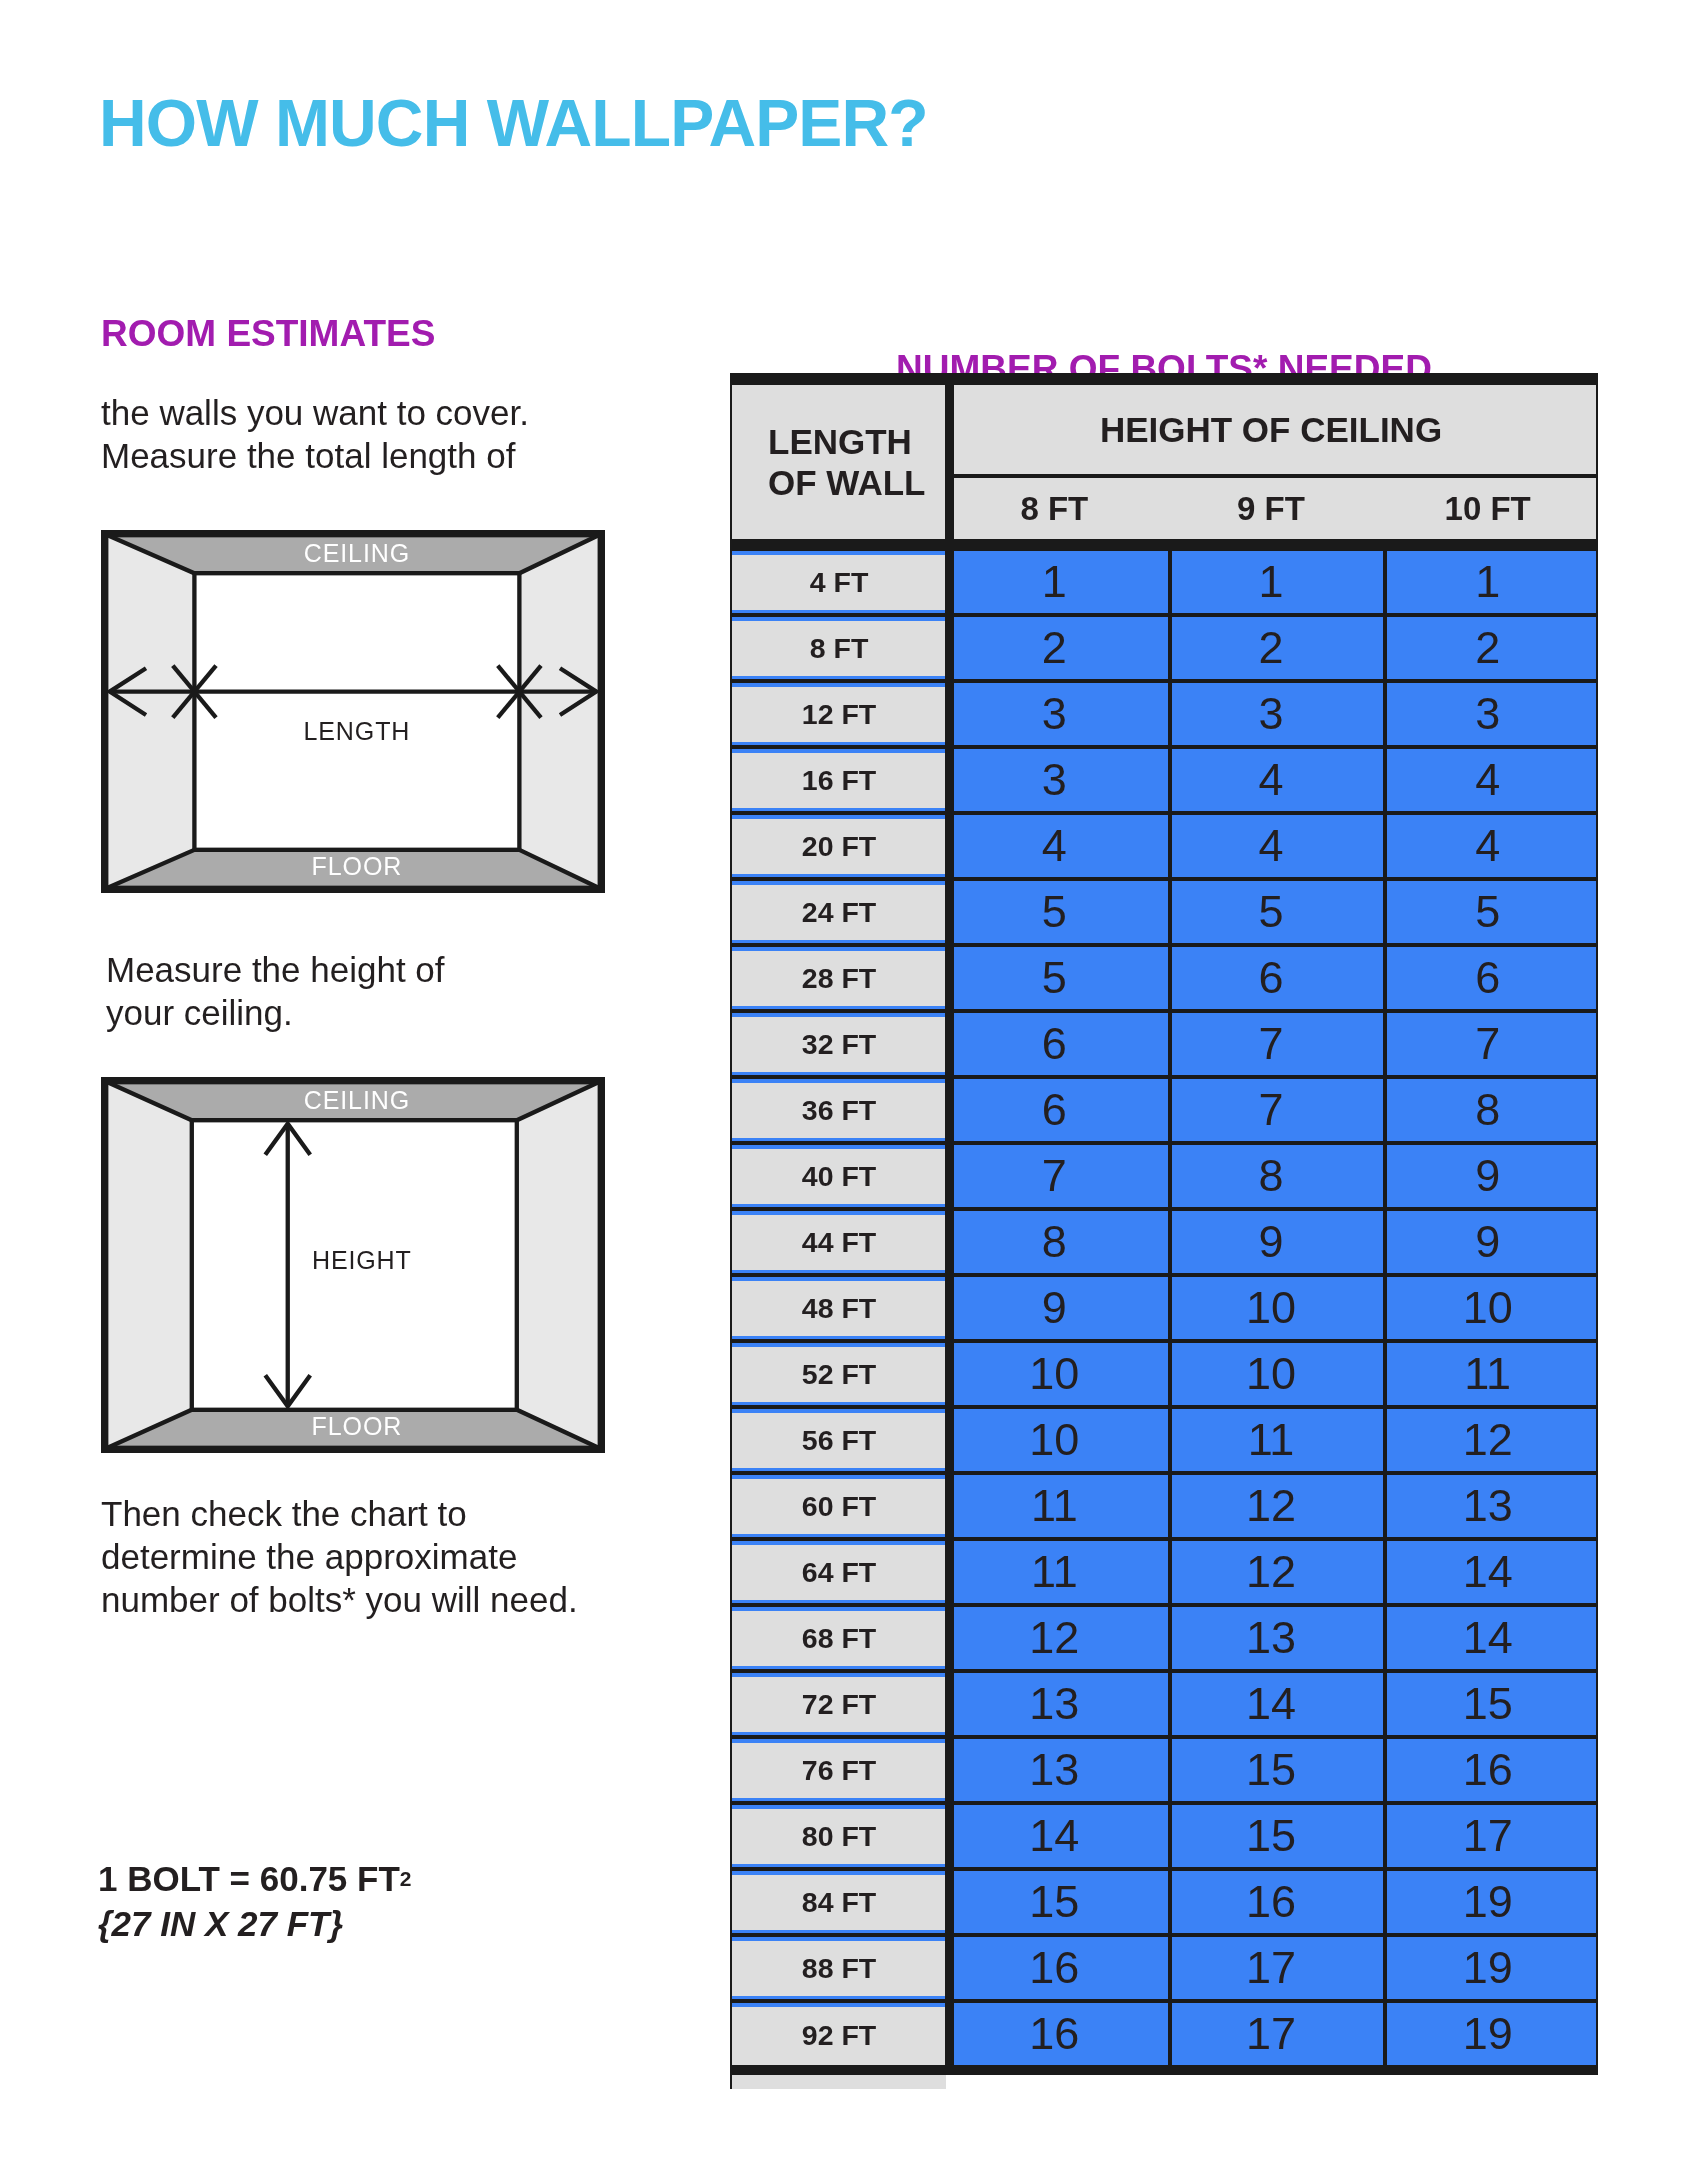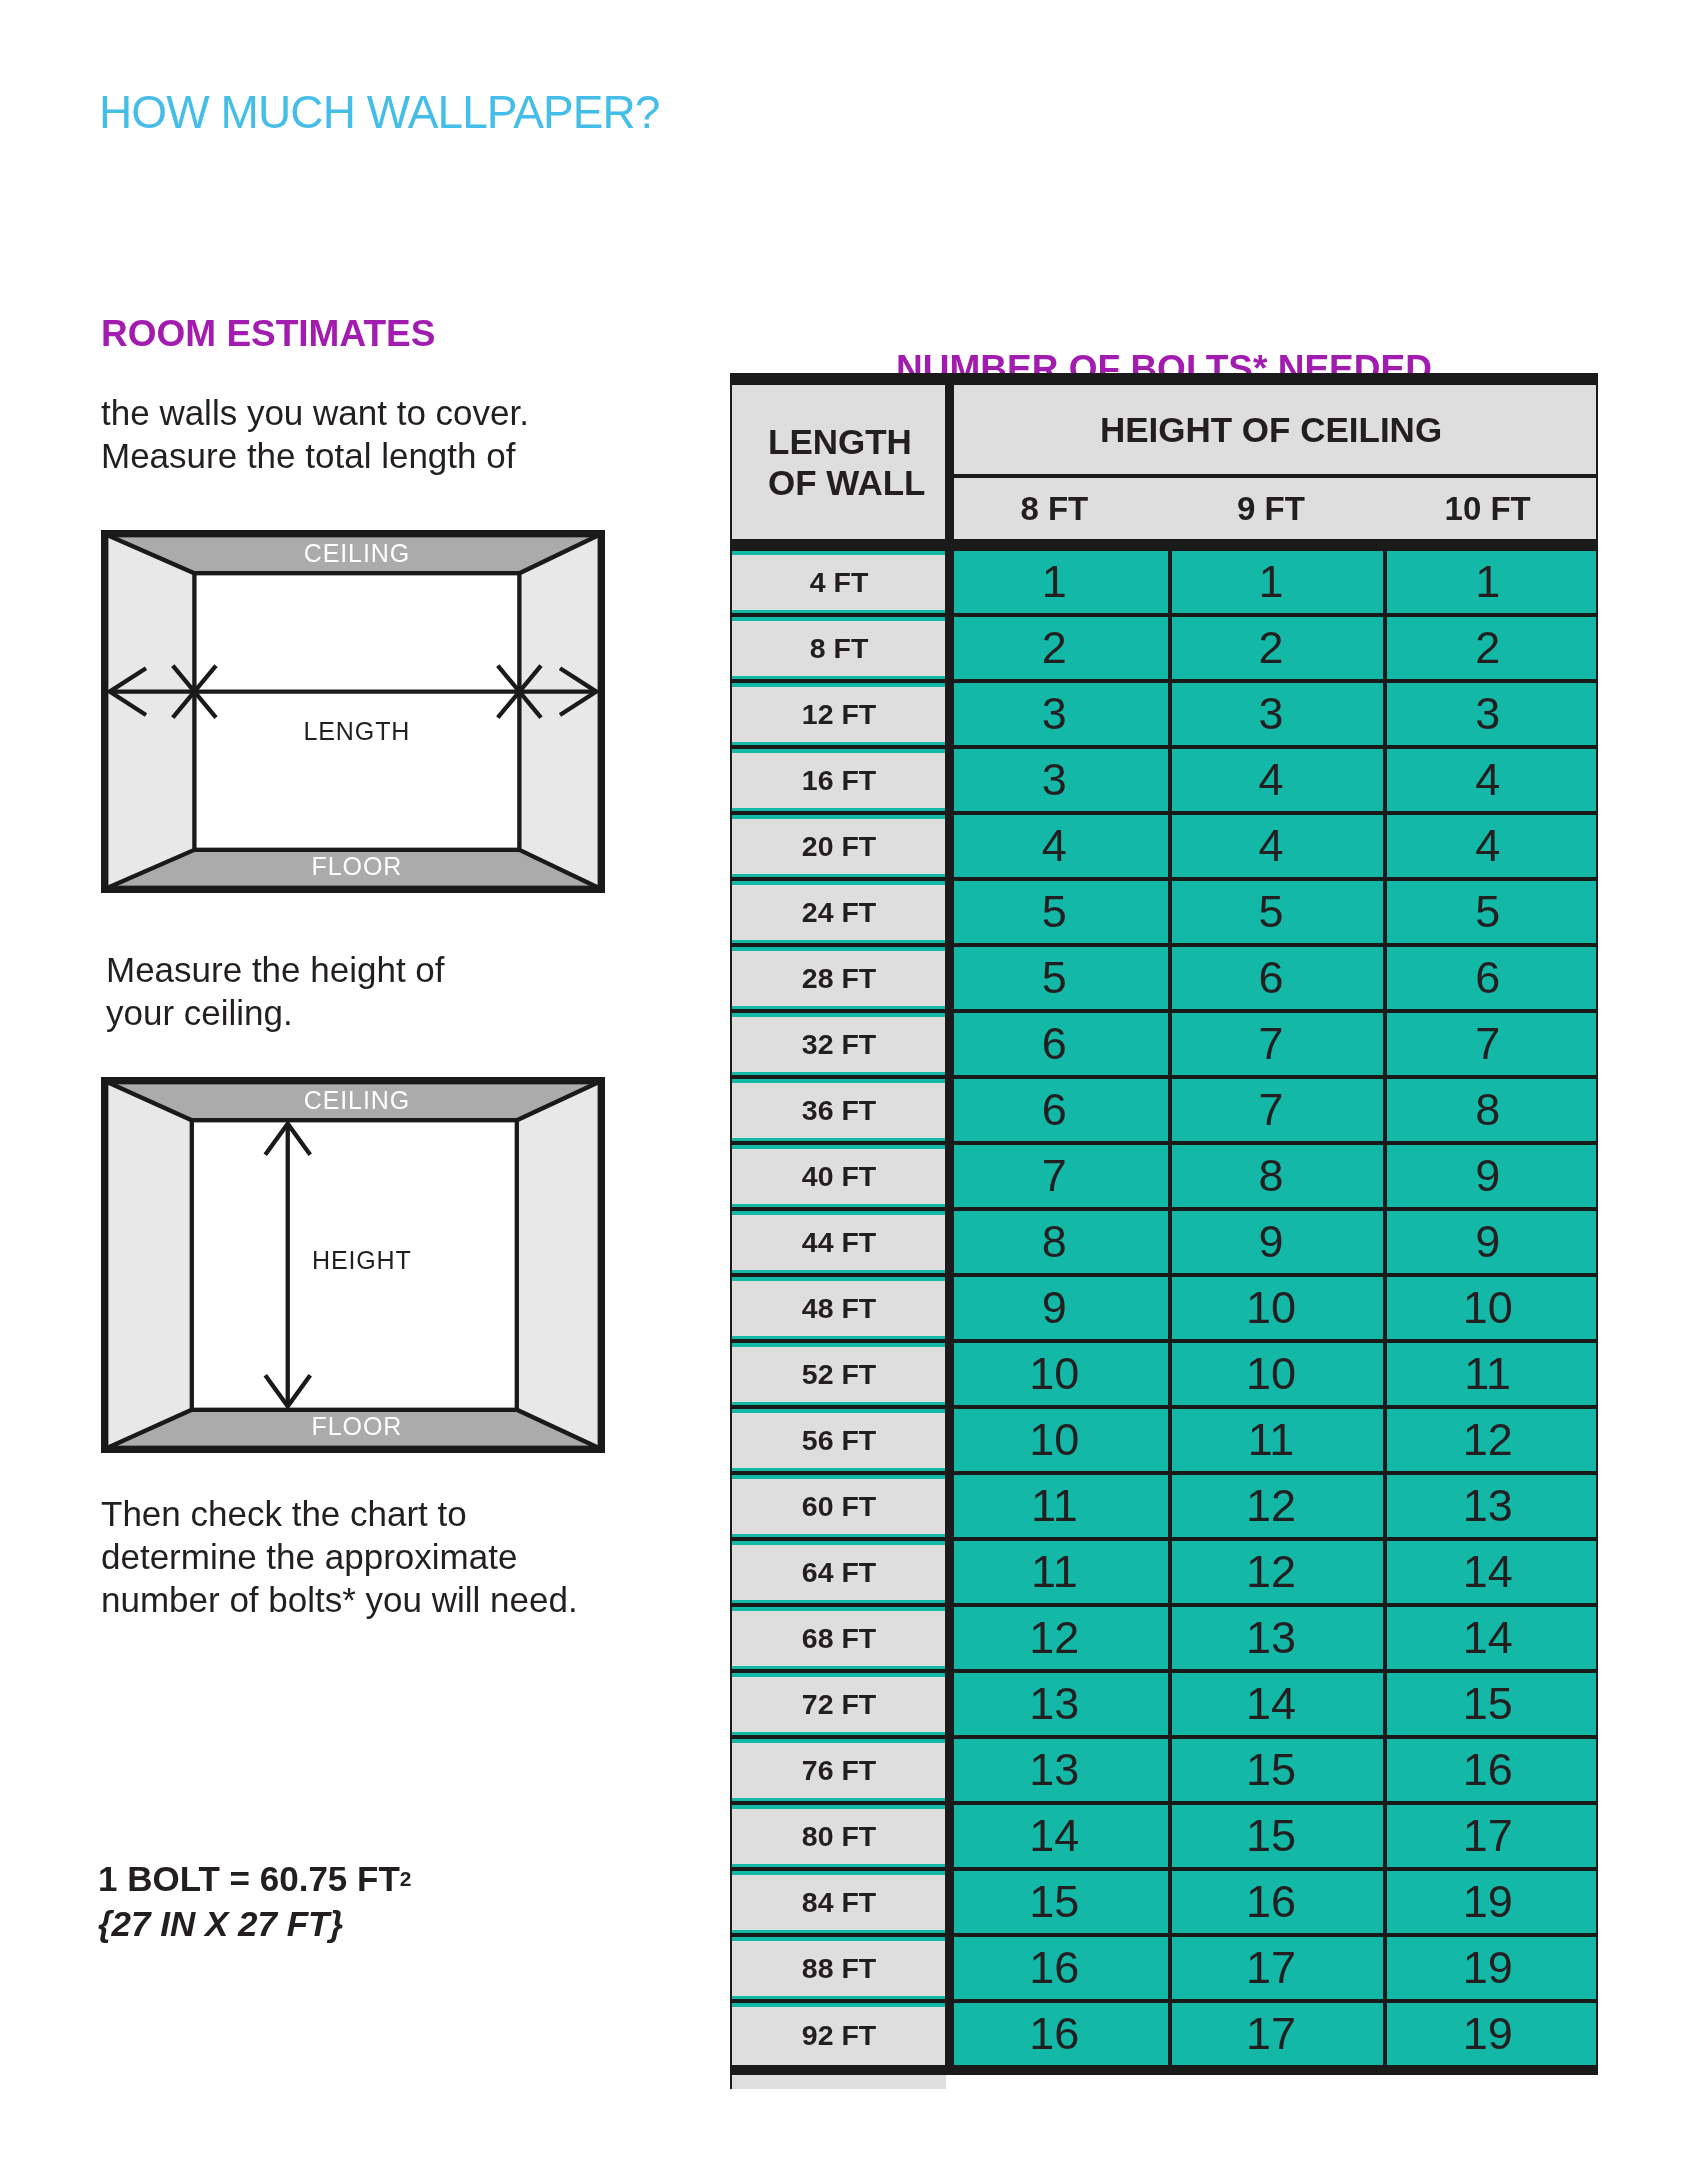--- a/index.html
+++ b/index.html
@@ -1,21 +1,21 @@
 <!DOCTYPE html>
 <html style="font-size:14px"><head>
 <meta charset="utf-8">
 <style>
   html,body{margin:0;padding:0;background:#fff;}
   #page{position:relative;width:1683px;height:2177px;background:#ffffff;
         font-family:"Liberation Sans", sans-serif;color:#231F20;overflow:hidden;}
   .abs{position:absolute;}
 
   
-  .title{left:99px;top:85px;font-size:46px;font-weight:normal;letter-spacing:-0.9px;color:#45BDE9;white-space:nowrap;}
+  .title{left:99px;top:85px;font-size:66px;font-weight:bold;letter-spacing:-0.9px;color:#45BDE9;white-space:nowrap;}
   .section-head{font-size:37px;font-weight:bold;color:#a21caf;white-space:nowrap;}
   .left-head{left:101px;top:313px;}
   .table-head{left:730px;top:313px;width:868px;text-align:center;margin-top:35px;}
   .body-text{font-size:35px;line-height:43px;color:#231F20;}
   .p1{left:101px;top:391px;}
   .p2{left:106px;top:948px;}
   .p3{left:101px;top:1492px;}
   .footnote{left:98px;top:1742px;font-size:35px;font-weight:bold;line-height:45px;}
   .footnote .ind{padding-left:23px;}
   .boltline{left:98px;font-size:35px;font-weight:bold;white-space:nowrap;}
@@ -34,21 +34,21 @@
   .t-header{height:154px;background:#DEDEDE;display:flex;border-left:2.6px solid #1A1A1A;border-right:2.6px solid #1A1A1A;box-sizing:border-box;}
   .t-h-left{width:214px;display:flex;flex-direction:column;justify-content:center;padding-left:36px;box-sizing:border-box;}
   .t-h-left div{font-size:35px;font-weight:bold;line-height:41px;}
   .t-h-right{flex:1;display:flex;flex-direction:column;text-align:center;}
   .t-h-span{height:89px;display:flex;align-items:center;justify-content:center;font-size:35px;font-weight:bold;}
   .t-h-line{height:4.3px;background:#1A1A1A;}
   .t-h-subs{flex:1;display:flex;}
   .t-h-subs div{flex:1;display:flex;align-items:center;justify-content:center;font-size:33px;font-weight:bold;}
   .t-midbar{height:12px;background:#1A1A1A;}
   .t-body{border-left:2.6px solid #1A1A1A;border-right:2.6px solid #1A1A1A;box-sizing:border-box;}
-  .t-row{display:flex;height:66px;box-sizing:border-box;border-bottom:4.3px solid #1A1A1A;background:#14b8a6;}
+  .t-row{display:flex;height:66px;box-sizing:border-box;border-bottom:4.3px solid #1A1A1A;background:#3b82f6;}
   .t-row:last-child{border-bottom:none;height:62px;}
   .t-label{width:214px;margin:3.5px 0;background:#DEDEDE;display:flex;align-items:center;justify-content:center;
            font-size:28.5px;font-weight:bold;}
   .t-row:last-child .t-label{margin-bottom:0;}
   .t-val{flex:1;display:flex;align-items:center;justify-content:center;font-size:45px;color:#231F20;}
   .t-botbar{height:10.4px;background:#1A1A1A;}
   .t-stub{width:216px;height:14px;background:#DEDEDE;border-left:2.6px solid #1A1A1A;box-sizing:border-box;}
   .t-vthick{position:absolute;left:215px;top:12px;bottom:24px;width:8.6px;background:#1A1A1A;}
   .t-vthin{position:absolute;top:178px;bottom:24px;width:3.5px;background:#1A1A1A;}
   .t-vthin.v1{left:438px;}

